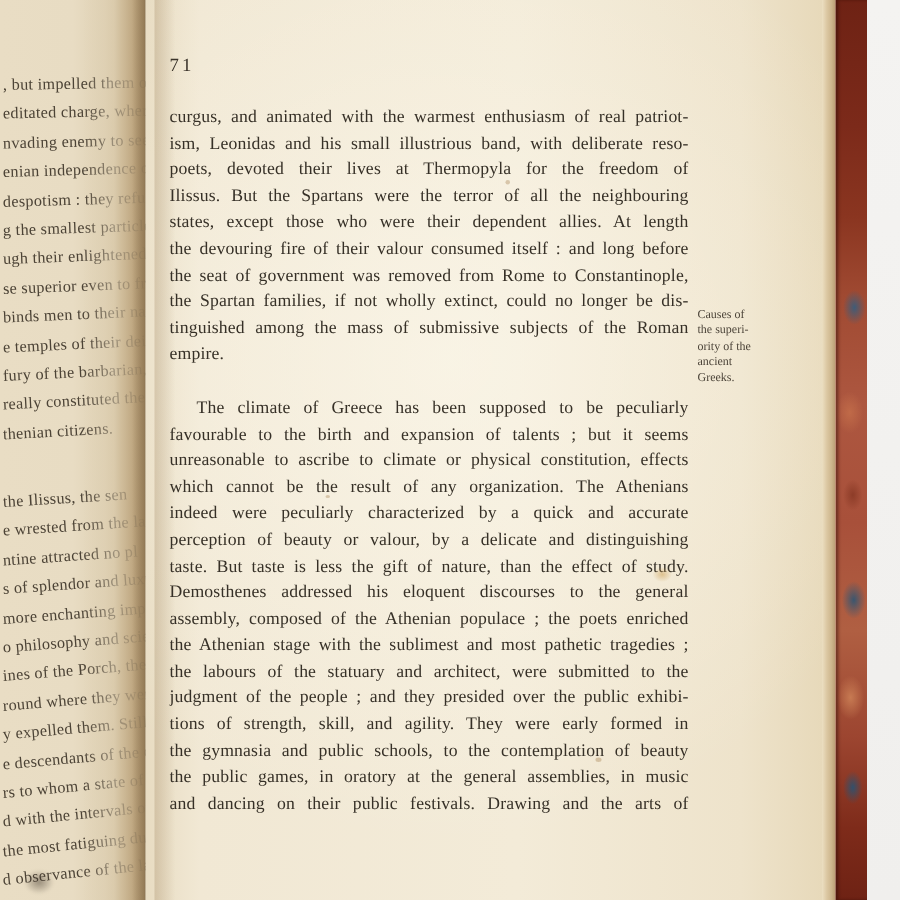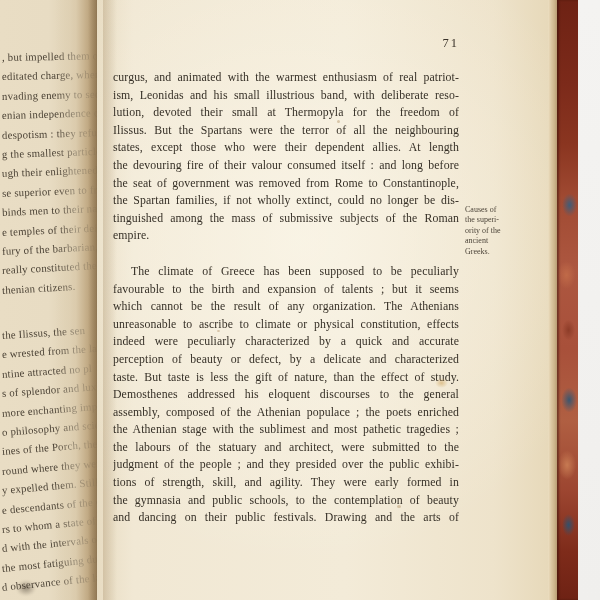--- a/index.html
+++ b/index.html
@@ -22,21 +22,21 @@
   .gutter{position:absolute;left:88px;top:0;width:22px;height:600px;
     background:linear-gradient(90deg,rgba(104,82,52,0) 0%,rgba(104,82,52,.38) 35%,rgba(80,62,38,.45) 45%,rgba(130,105,70,.25) 60%,rgba(160,135,95,0) 100%);}
 
   
   .right-page{position:absolute;left:97px;top:0;width:451px;height:600px;
     background:
       radial-gradient(120% 90% at 45% 40%,rgba(255,252,242,.5) 0%,rgba(255,252,242,0) 60%),
       linear-gradient(90deg,#e8dcc2 0%,#f1e8d4 8%,#f3ebd8 55%,#eee3cb 88%,#e7d9ba 100%);}
   .right-page .crease{position:absolute;left:6px;top:0;width:14px;height:600px;
     background:linear-gradient(90deg,rgba(150,122,82,.28),rgba(150,122,82,0));}
-  .pageno{position:absolute;left:16px;top:36px;width:346px;text-align:right;
+  .pageno{position:absolute;left:16px;top:36px;width:346px;text-align:left;
     color:#3a332a;font-size:12.5px;letter-spacing:2px;}
   .text-block{position:absolute;left:16px;top:53px;width:346px;color:#36302７;}
   .text-block{color:#363027;}
   .para{margin:16px 0 18px 0;}
   .line{height:17.6px;font-size:11.8px;line-height:17.6px;
     text-align:justify;text-align-last:justify;overflow:hidden;letter-spacing:.1px;word-spacing:.4px;}
   .line.last{text-align-last:left;}
   .line.indent{padding-left:18px;}
   .margin-note{position:absolute;left:368px;top:205px;width:56px;
     color:#4d453a;font-size:8px;line-height:10.4px;}
@@ -103,44 +103,45 @@
 
   <div class="gutter"></div>
 
   <div class="right-page">
     <div class="crease"></div>
     <div class="pageno">71</div>
     <div class="text-block" id="text-block">
         <div class="para">
           <div class="line">curgus, and animated with the warmest enthusiasm of real patriot-</div>
           <div class="line">ism, Leonidas and his small illustrious band, with deliberate reso-</div>
-          <div class="line">lution, devoted their small at Thermopyla for the freedom of</div>
+          <div class="line">poets, devoted their lives at Thermopyla for the freedom of</div>
           <div class="line">Ilissus. But the Spartans were the terror of all the neighbouring</div>
           <div class="line">states, except those who were their dependent allies. At length</div>
           <div class="line">the devouring fire of their valour consumed itself : and long before</div>
           <div class="line">the seat of government was removed from Rome to Constantinople,</div>
           <div class="line">the Spartan families, if not wholly extinct, could no longer be dis-</div>
           <div class="line">tinguished among the mass of submissive subjects of the Roman</div>
           <div class="line last">empire.</div>
         </div>
         <div class="para">
           <div class="line indent">The climate of Greece has been supposed to be peculiarly</div>
           <div class="line">favourable to the birth and expansion of talents ; but it seems</div>
+          <div class="line">unreasonable to ascribe to climate or physical constitution, effects</div>
           <div class="line">which cannot be the result of any organization. The Athenians</div>
-          <div class="line">unreasonable to ascribe to climate or physical constitution, effects</div>
           <div class="line">indeed were peculiarly characterized by a quick and accurate</div>
-          <div class="line">perception of beauty or defect, by a delicate and characterized</div>
+          <div class="line">perception of beauty or valour, by a delicate and distinguishing</div>
           <div class="line">taste. But taste is less the gift of nature, than the effect of study.</div>
           <div class="line">Demosthenes addressed his eloquent discourses to the general</div>
           <div class="line">assembly, composed of the Athenian populace ; the poets enriched</div>
           <div class="line">the Athenian stage with the sublimest and most pathetic tragedies ;</div>
           <div class="line">the labours of the statuary and architect, were submitted to the</div>
           <div class="line">judgment of the people ; and they presided over the public exhibi-</div>
           <div class="line">tions of strength, skill, and agility. They were early formed in</div>
           <div class="line">the gymnasia and public schools, to the contemplation of beauty</div>
+          <div class="line">the public games, in oratory at the general assemblies, in music</div>
           <div class="line">and dancing on their public festivals. Drawing and the arts of</div>
         </div>
       </div>
     <div class="margin-note" id="margin-note">
         <div class="mn-line">Causes of</div>
         <div class="mn-line">the superi-</div>
         <div class="mn-line">ority of the</div>
         <div class="mn-line">ancient</div>
         <div class="mn-line">Greeks.</div>
       </div>

